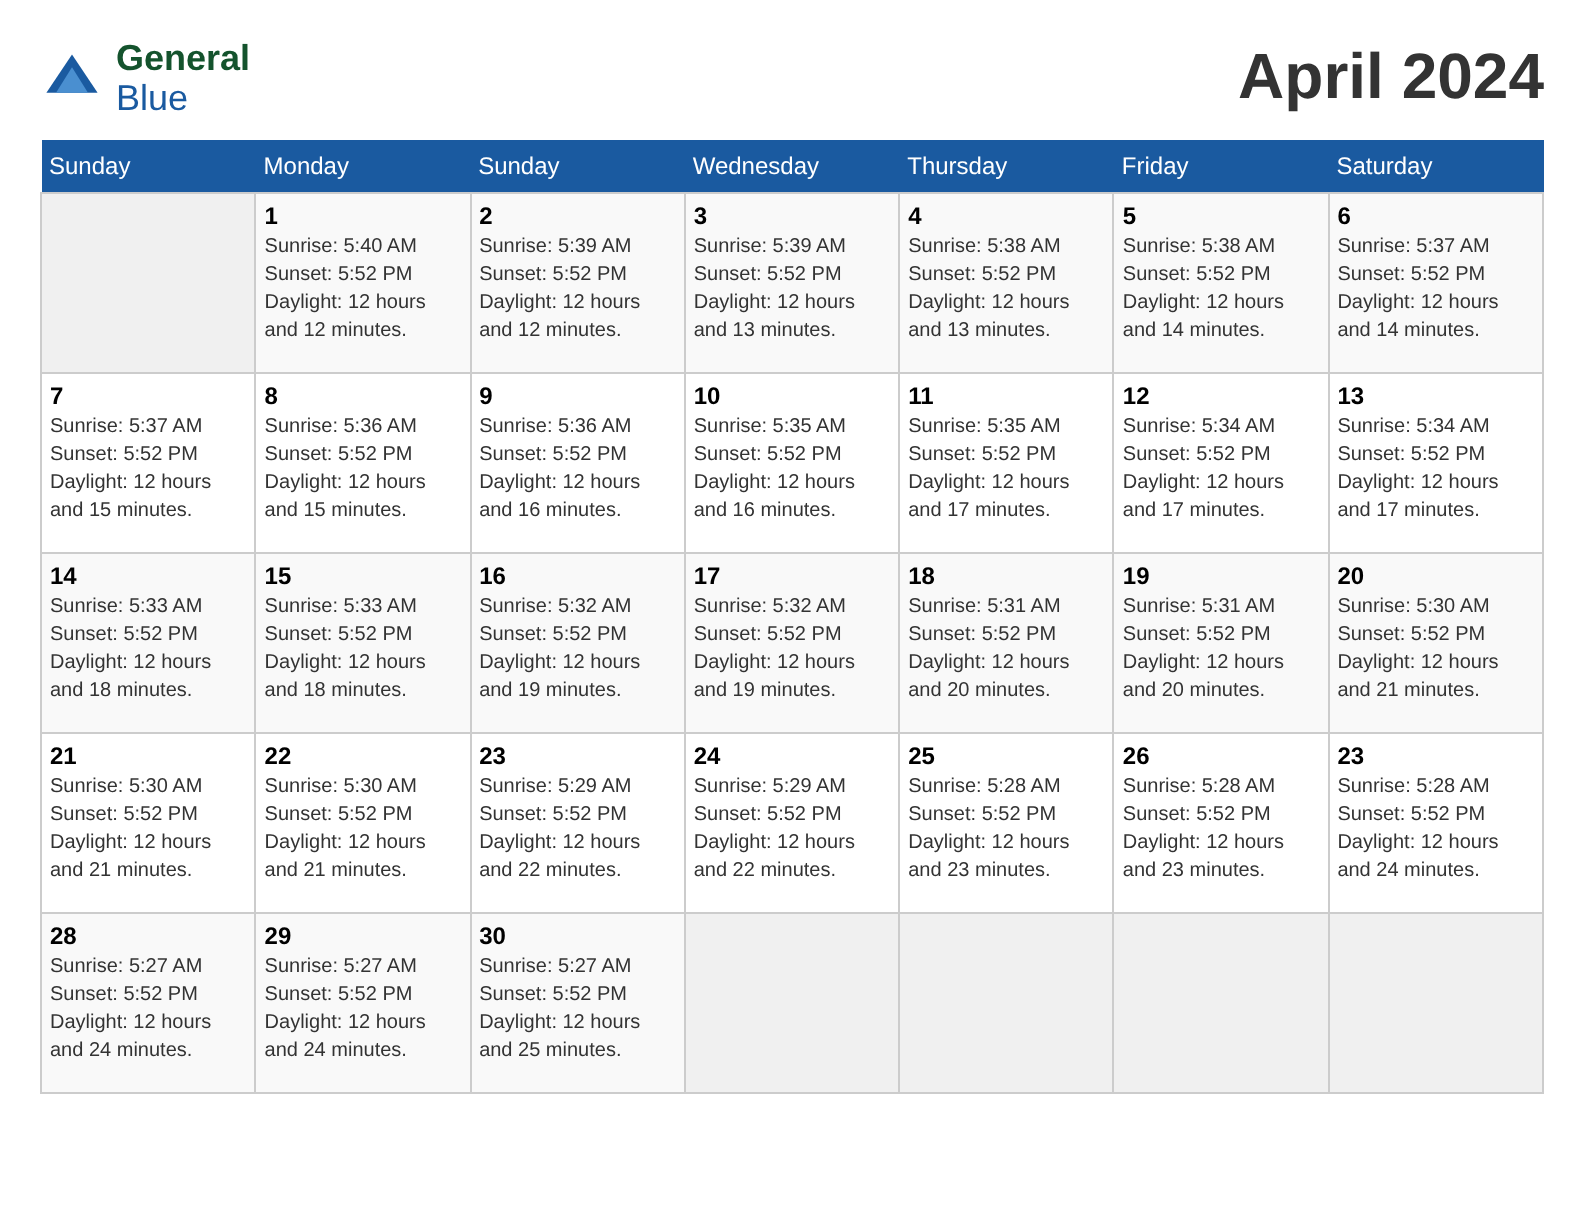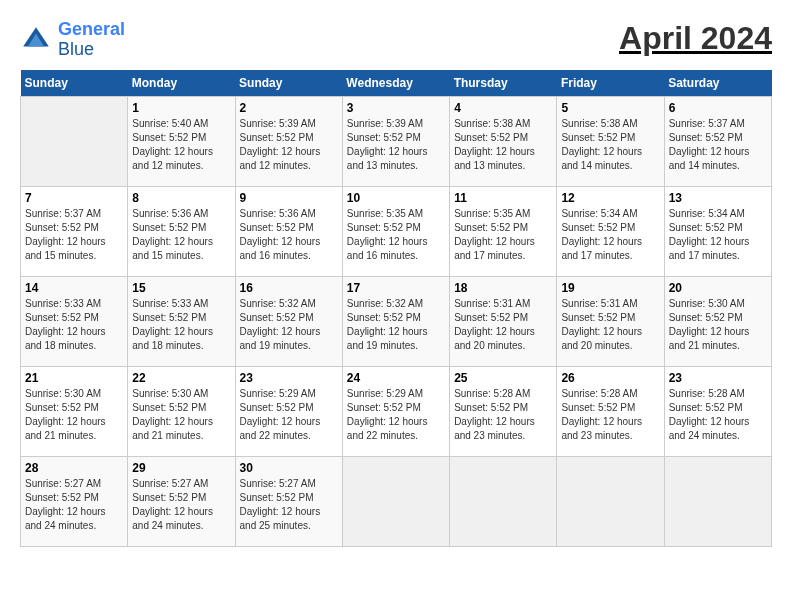--- a/index.html
+++ b/index.html
@@ -22,34 +22,33 @@
       gap: 6px;
     }
     .logo-text {
       display: flex;
       flex-direction: column;
       line-height: 1.1;
     }
     .logo-general {
       font-size: 18px;
       font-weight: bold;
-      color: #3b82f6;
+      color: #14532d;
     }
     .logo-blue {
       font-size: 18px;
       font-weight: normal;
       color: #1a5aa0;
     }
     .logo-icon {
       width: 32px;
       height: 32px;
     }
     .title-block {
       text-align: right;
-      text-decoration: underline;
     }
     .month-title {
       font-size: 32px;
       font-weight: bold;
       color: #333;
     }
     .location {
       font-size: 14px;
       color: #333;
     }
@@ -57,21 +56,21 @@
       width: 100%;
       border-collapse: collapse;
       font-size: 11px;
     }
     thead tr th {
       background-color: #1a5aa0;
       color: #fff;
       padding: 6px 4px;
       text-align: left;
       font-size: 12px;
-      font-weight: bold;
+      font-weight: normal;
     }
     tbody tr td {
       border: 1px solid #ccc;
       vertical-align: top;
       padding: 4px;
       width: 107px;
       min-height: 80px;
       height: 90px;
     }
     tbody tr:nth-child(odd) td {

